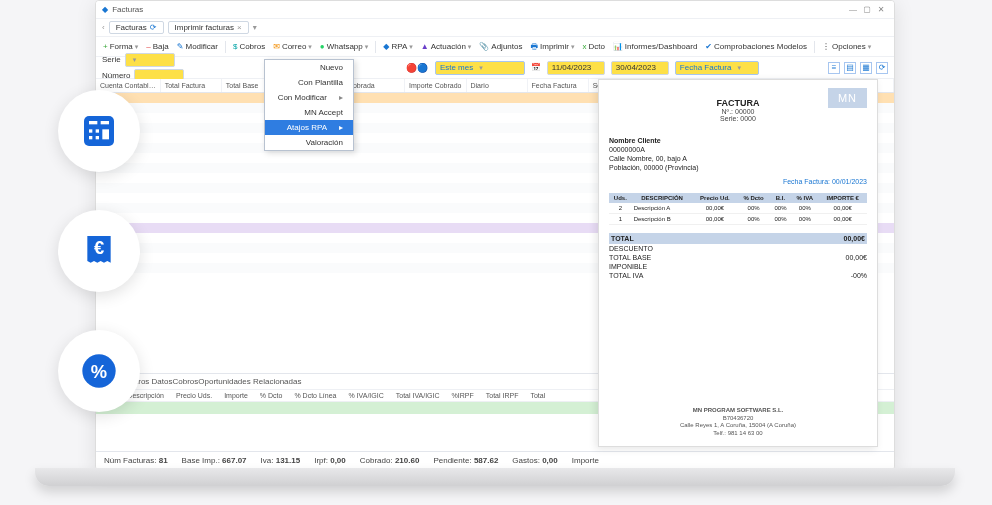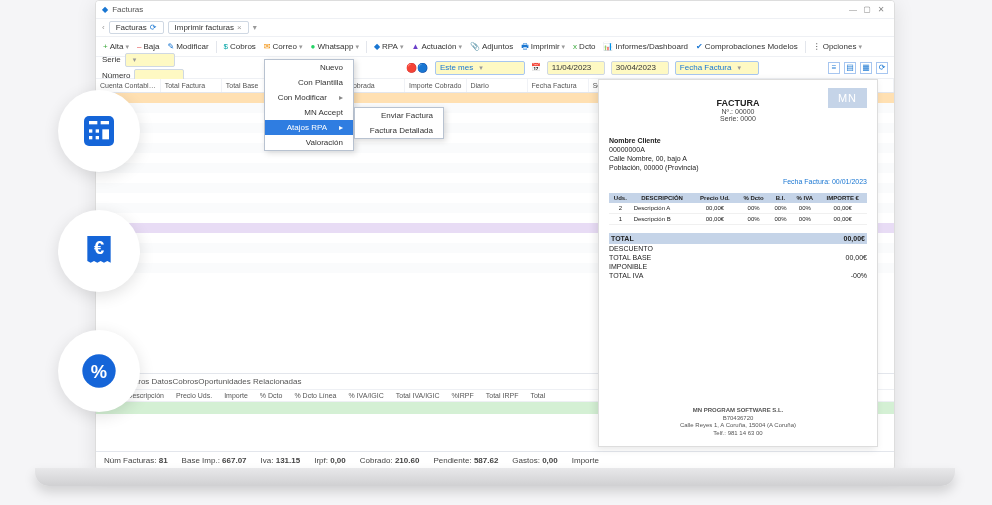--- a/index.html
+++ b/index.html
@@ -16,21 +16,21 @@
 .tabstrip{height:18px;background:#fff;border-bottom:1px solid #eef0f4;display:flex;align-items:center;gap:4px;padding:0 6px;font-size:8px}
 .tabstrip .tab{border:1px solid #cfd8e3;border-radius:2px;padding:1px 6px;display:flex;gap:3px;align-items:center}
 .tabstrip .tab.active{background:#fff}
 .toolbar{height:20px;background:#fff;border-bottom:1px solid #eef0f4;display:flex;align-items:center;gap:2px;padding:0 4px;font-size:8px;flex-wrap:nowrap;overflow:hidden}
 .tbtn{display:flex;align-items:center;gap:2px;padding:1px 3px;white-space:nowrap;cursor:pointer}
 .sep{width:1px;height:12px;background:#e3e6ec;margin:0 2px}
 .chev{color:#999;font-size:7px}
 .c-green{color:#3aa83a}.c-red{color:#e03a3a}.c-blue{color:#1976d2}.c-orange{color:#f28c00}.c-teal{color:#00a4a6}.c-purple{color:#6a3fc9}.c-wa{color:#25d366}
 
 .filters{height:22px;background:#fff;border-bottom:1px solid #eef0f4;display:flex;align-items:center;gap:6px;padding:0 6px;font-size:8px;position:relative}
-.finput{border:1px solid #cfd8e3;border-radius:2px;height:14px;padding:0 4px;font-size:8px;background:#fef9c3;display:flex;align-items:center;gap:3px}
+.finput{border:1px solid #cfd8e3;border-radius:2px;height:14px;padding:0 4px;font-size:8px;background:#fde047;display:flex;align-items:center;gap:3px}
 .finput.sel::after{content:"▾";color:#999;font-size:7px;margin-left:3px}
 .finput.blue{color:#1976d2;border-color:#a7c6f0}
 .dateico{color:#1976d2}
 .spacer{flex:1}
 .view-btns{display:flex;gap:4px}
 .vb{width:12px;height:12px;border:1px solid #a7c6f0;display:flex;align-items:center;justify-content:center;color:#1976d2;font-size:8px;cursor:pointer}
 
 .menu{position:absolute;background:#fff;border:1px solid #b8c2d0;box-shadow:2px 2px 6px rgba(0,0,0,.15);font-size:8px;z-index:5}
 .menu .mi{padding:3px 10px 3px 8px;white-space:nowrap;cursor:pointer;display:flex;justify-content:flex-end;gap:12px}
 .menu .mi.hl{background:#2f7de1;color:#fff}
@@ -119,21 +119,21 @@
     <div class="tab">
       <span>Imprimir facturas</span>
       <span style="color:#999">×</span>
     </div>
     <span style="color:#999">▾</span>
   </div>
 
   <div class="toolbar" id="toolbar">
       <div class="tbtn">
         <span class="c-green">+</span>
-        <span>Alta</span>
+        <span>Forma</span>
         <span class="chev">▾</span>
       </div>
       <div class="tbtn">
         <span class="c-red">–</span>
         <span>Baja</span>
       </div>
       <div class="tbtn">
         <span class="c-blue">✎</span>
         <span>Modificar</span>
       </div>
@@ -242,24 +242,20 @@
       <div class="mi">
         <span>MN Accept</span>
       </div>
       <div class="mi hl">
         <span>Atajos RPA</span>
         <span class="arr">▸</span>
       </div>
       <div class="mi">
         <span>Valoración</span>
       </div>
-    </div>
-  <div class="menu" id="menu2" style="left:258px;top:106px;width:90px">
-      <div class="mi">Enviar Factura</div>
-      <div class="mi">Factura Detallada</div>
     </div>
 
   <div class="gridwrap">
     <div class="ghead" id="ghead">
         <div style="flex: 1 1 0%;">Cuenta Contabl…</div>
         <div style="flex: 1 1 0%;">Total Factura</div>
         <div style="flex: 1 1 0%;">Total Base</div>
         <div style="flex: 1 1 0%;">Forma Cobro</div>
         <div style="flex: 1 1 0%;">Cobrada</div>
         <div style="flex: 1 1 0%;">Importe Cobrado</div>

